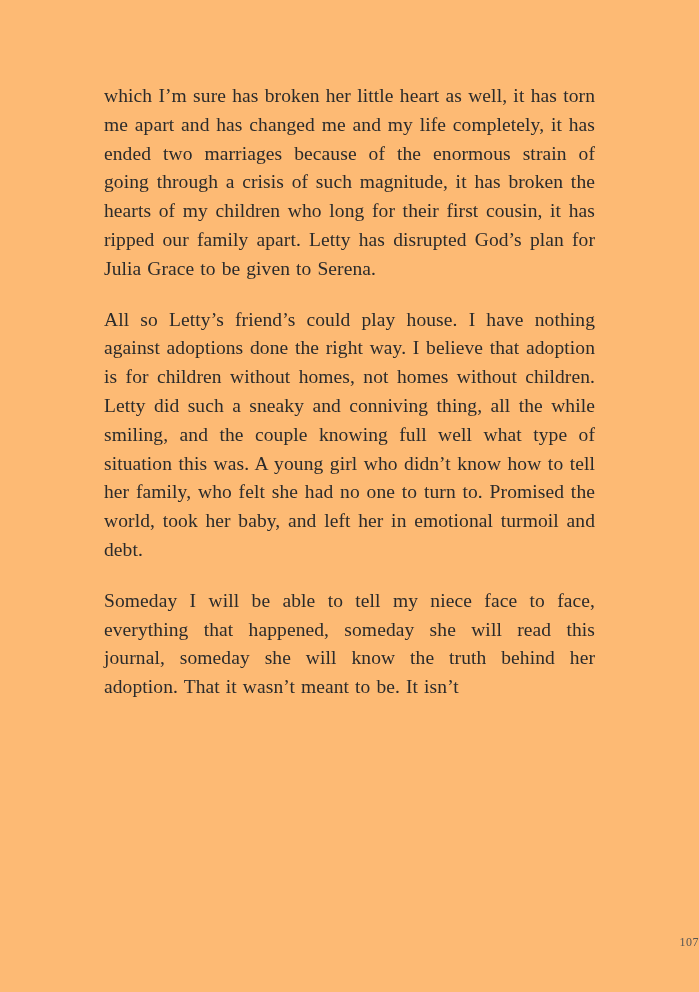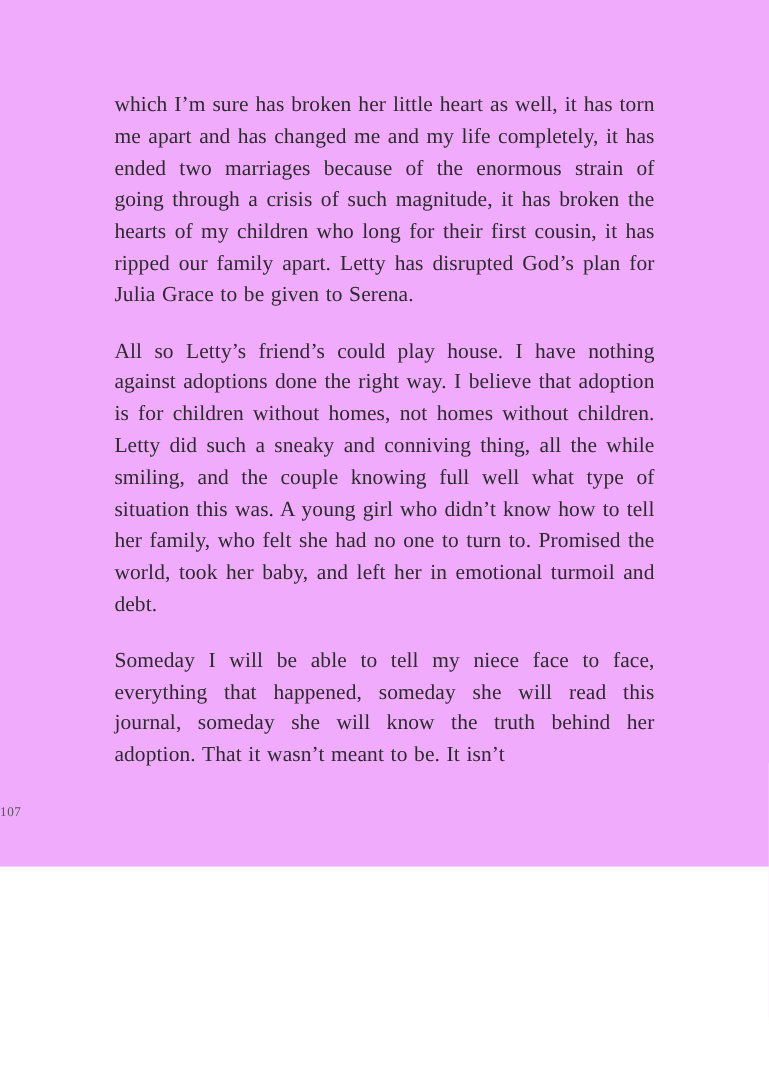--- a/index.html
+++ b/index.html
@@ -3,22 +3,22 @@
 <meta charset="utf-8">
 <style>
   html, body {
     margin: 0;
     padding: 0;
     background: #ffffff;
   }
   .page {
     position: relative;
     width: 699px;
-    height: 788px;
-    background: #f0abfc;
+    height: 992px;
+    background: #fdba74;
     font-family: "Liberation Serif", "DejaVu Serif", serif;
     color: #2b2b2b;
     overflow: hidden;
     box-sizing: border-box;
   }
   .text-block {
     position: absolute;
     top: 82px;
     left: 104px;
     right: 104px;
@@ -33,21 +33,21 @@
     word-spacing: 1px;
   }
   .text-block p:last-child {
     margin-bottom: 0;
   }
   .page-number {
     position: absolute;
     bottom: 42px;
     left: 0;
     right: 0;
-    text-align: left;
+    text-align: right;
     font-size: 12px;
     letter-spacing: 0.5px;
     color: #555555;
   }
 </style>
 </head>
 <body>
 
 <div class="page">
   <div class="text-block">

